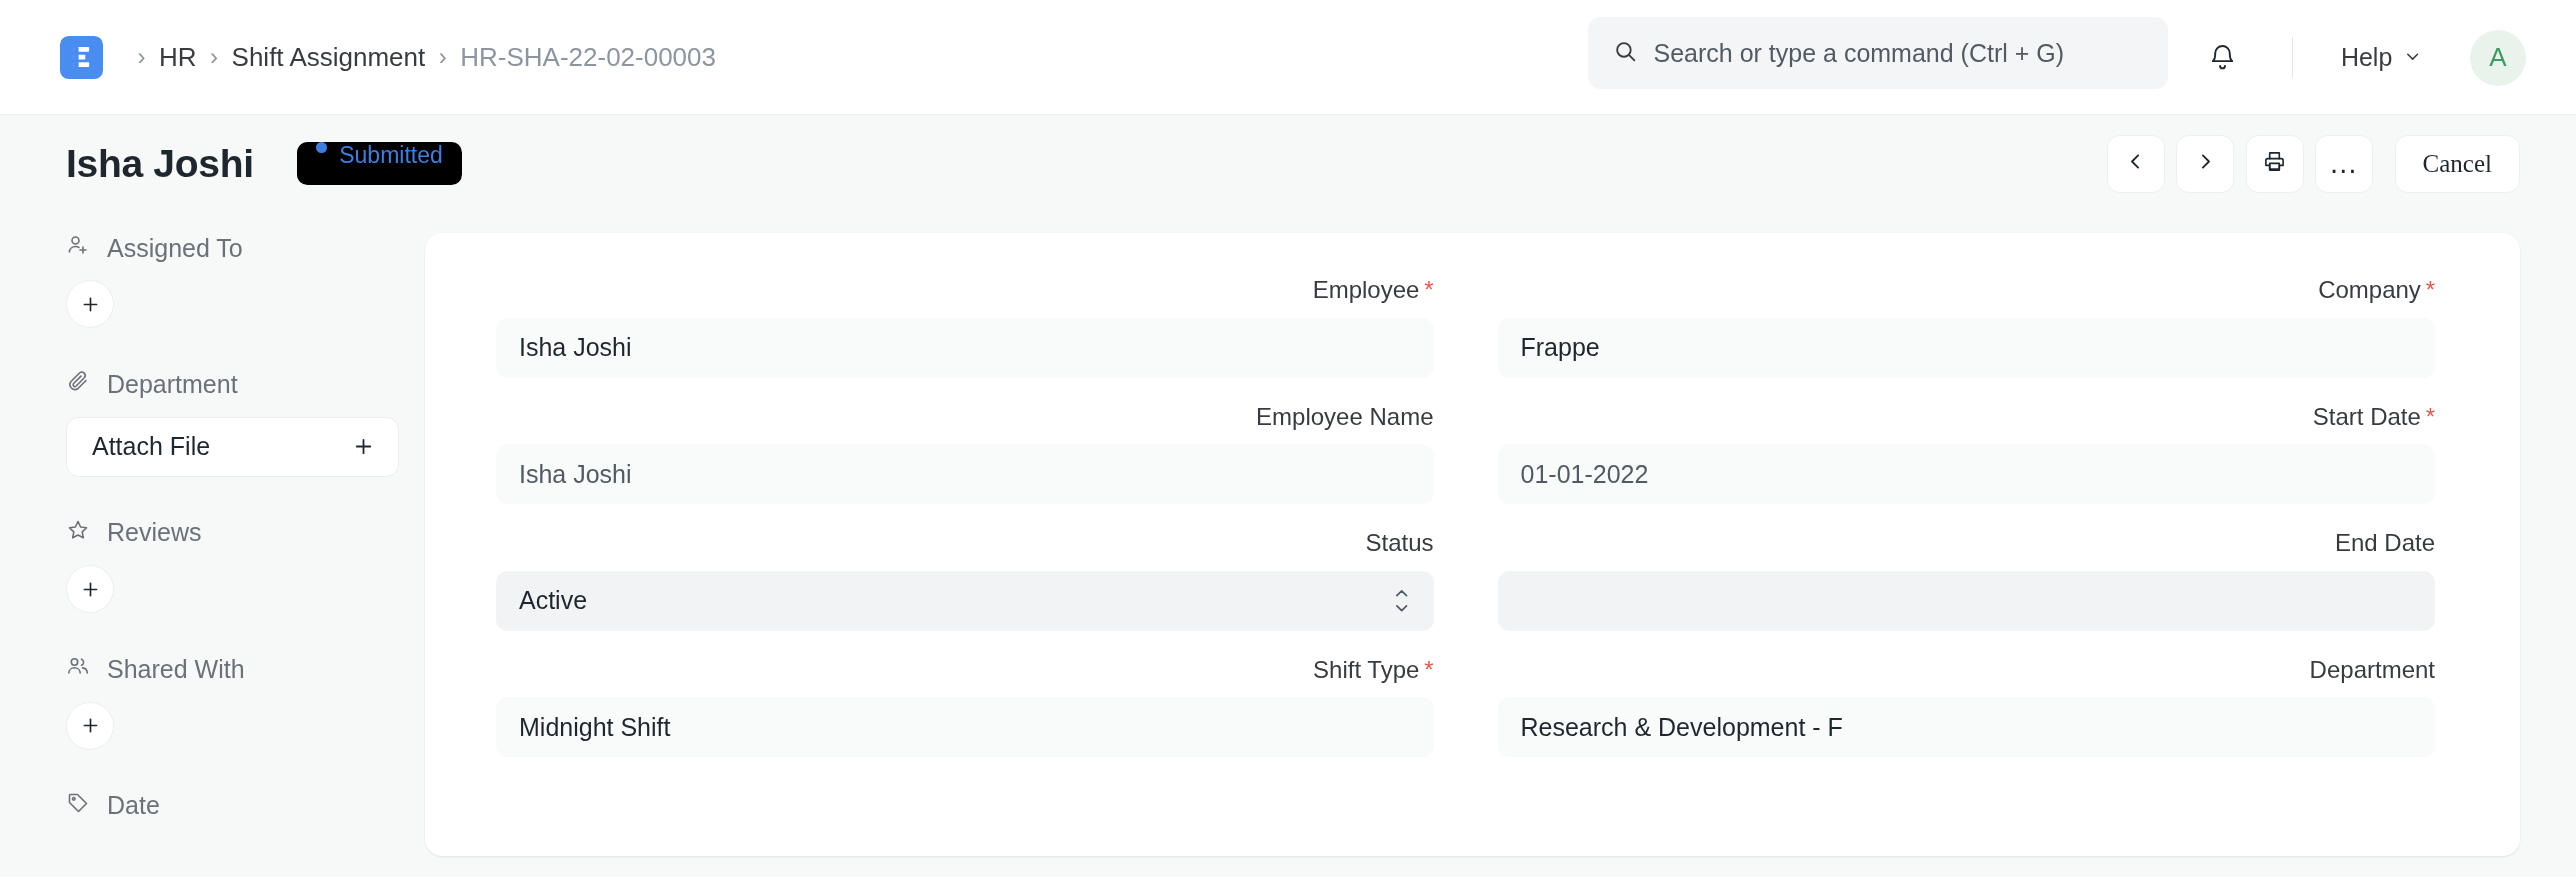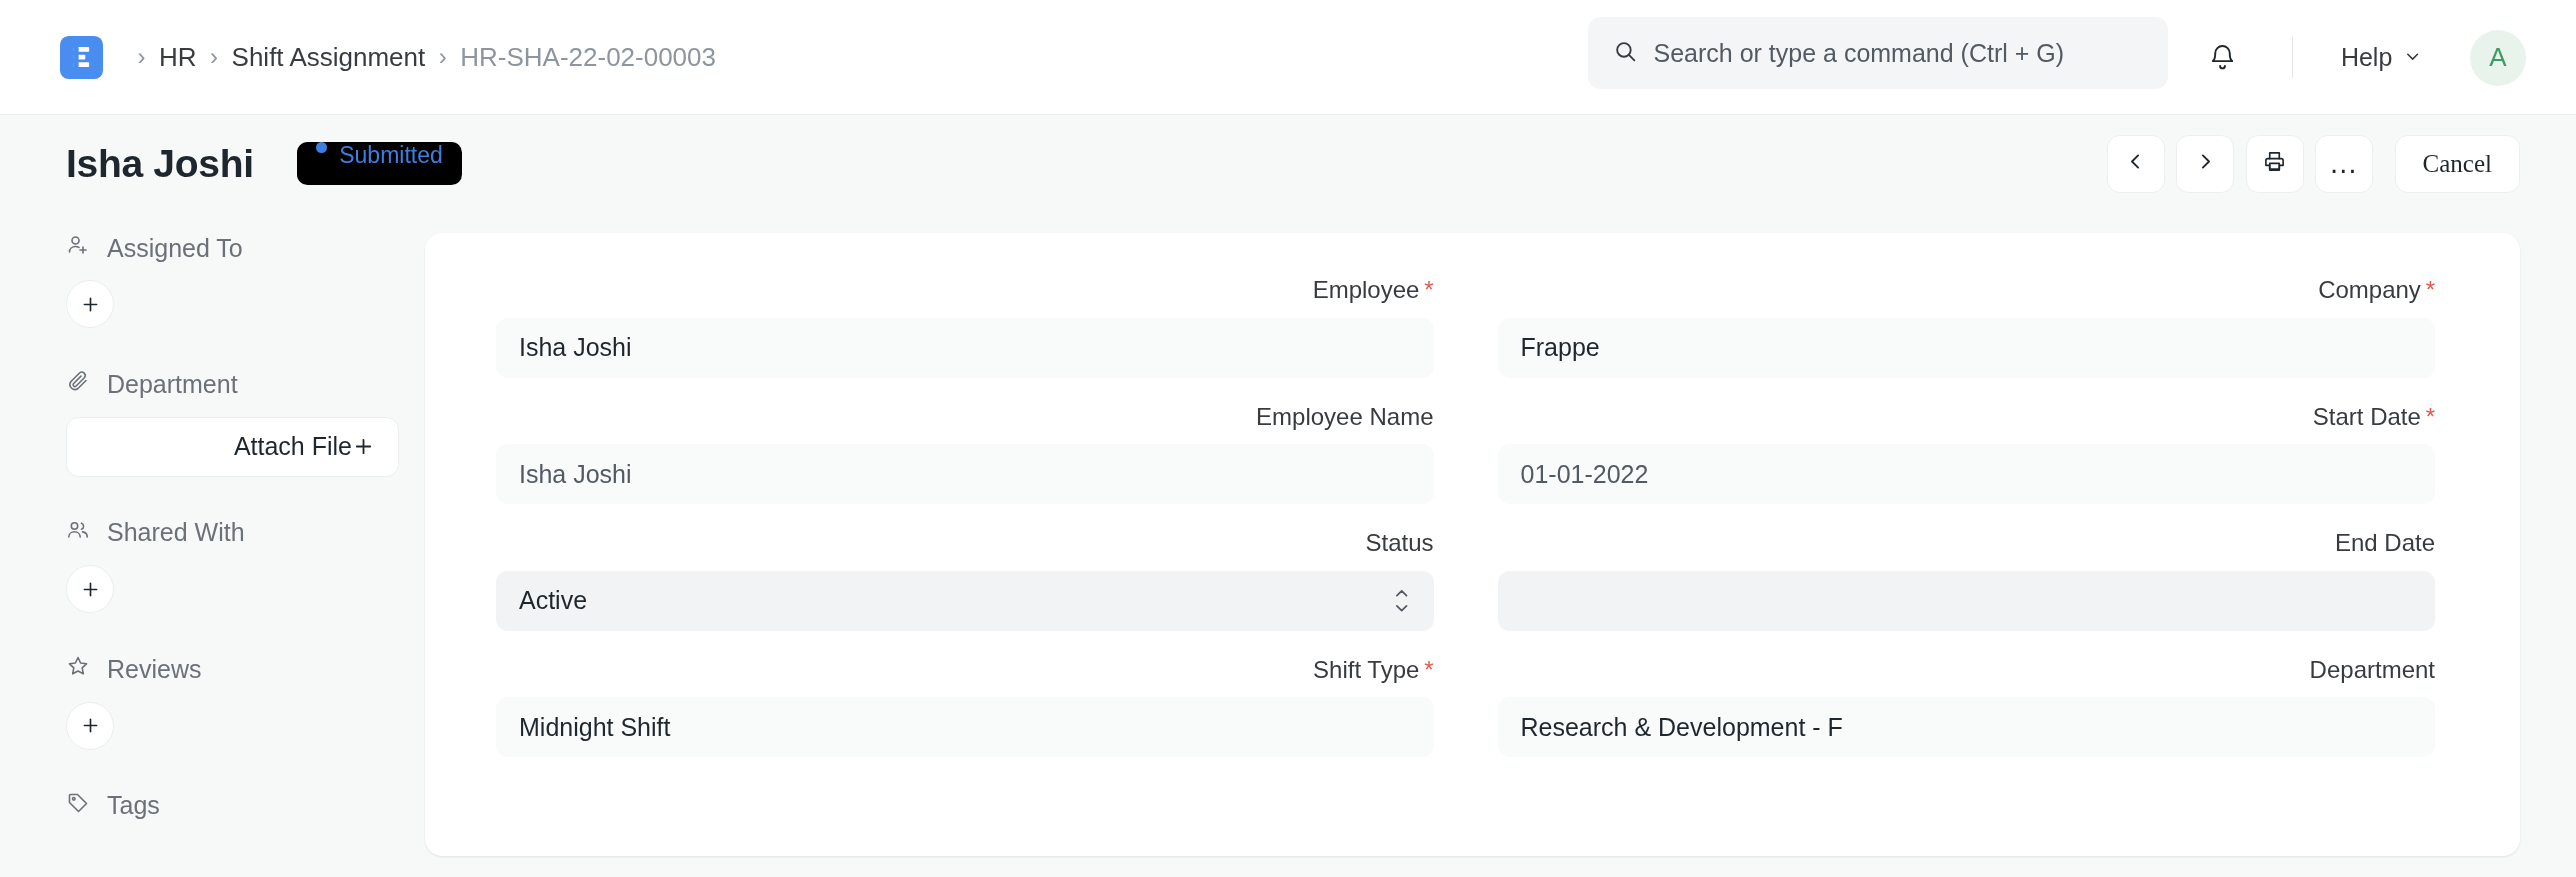--- a/index.html
+++ b/index.html
@@ -158,21 +158,21 @@
     background: #ffffff; border: 1px solid #ebeef0;
     display: flex; align-items: center; justify-content: center;
     color: #383c41; font-size: 29px; cursor: pointer;
     margin-bottom: 41px;
     line-height: 0;
   }
   .attach-btn {
     width: 333px; height: 60px;
     background: #ffffff; border: 1px solid #ebeef0;
     border-radius: 12.6px;
-    display: flex; align-items: center; justify-content: flex-end;
+    display: flex; align-items: center; justify-content: space-between;
     padding: 0 23px 0 25px;
     font-size: 25px; color: #1f272e;
     cursor: pointer;
     margin-bottom: 41px;
   }
   .attach-btn .plus { font-size: 31px; color: #1f272e; line-height: 0; }
 
   
   .card {
     flex: 1 1 auto;
@@ -351,62 +351,62 @@
               <line x1="5" y1="12" x2="19" y2="12"></line>
           </svg>
         </span>
       </div>
     </div>
 
     <div class="side-section">
       <div class="side-head">
         <span>
           <svg width="24" height="24" viewBox="0 0 24 24" fill="none" stroke="#6b7178" stroke-width="1.6" stroke-linecap="round" stroke-linejoin="round">
+            <polygon points="12 3.5 14.6 9 20.5 9.8 16.2 13.9 17.3 19.8 12 17 6.7 19.8 7.8 13.9 3.5 9.8 9.4 9"></polygon>
+          </svg>
+        </span>
+        <span>Reviews</span>
+      </div>
+      <div class="circle-add">
+        <svg width="21" height="21" viewBox="0 0 24 24" fill="none" stroke="#1f272e" stroke-width="1.9" stroke-linecap="round">
+          <line x1="12" y1="5" x2="12" y2="19"></line>
+            <line x1="5" y1="12" x2="19" y2="12"></line>
+        </svg>
+      </div>
+    </div>
+
+    <div class="side-section">
+      <div class="side-head">
+        <span>
+          <svg width="24" height="24" viewBox="0 0 24 24" fill="none" stroke="#6b7178" stroke-width="1.6" stroke-linecap="round" stroke-linejoin="round">
             <circle cx="8.5" cy="8" r="3.2"></circle>
             <path d="M2.8 19c0-3.1 2.6-5.2 5.7-5.2s5.7 2.1 5.7 5.2"></path>
             <path d="M15.5 5.2a3.2 3.2 0 0 1 0 6"></path>
             <path d="M16.5 13.9c2.6.3 4.7 2.3 4.7 5.1"></path>
           </svg>
         </span>
         <span>Shared With</span>
-      </div>
-      <div class="circle-add">
-        <svg width="21" height="21" viewBox="0 0 24 24" fill="none" stroke="#1f272e" stroke-width="1.9" stroke-linecap="round">
-          <line x1="12" y1="5" x2="12" y2="19"></line>
-            <line x1="5" y1="12" x2="19" y2="12"></line>
-        </svg>
-      </div>
-    </div>
-
-    <div class="side-section">
-      <div class="side-head">
-        <span>
-          <svg width="24" height="24" viewBox="0 0 24 24" fill="none" stroke="#6b7178" stroke-width="1.6" stroke-linecap="round" stroke-linejoin="round">
-            <polygon points="12 3.5 14.6 9 20.5 9.8 16.2 13.9 17.3 19.8 12 17 6.7 19.8 7.8 13.9 3.5 9.8 9.4 9"></polygon>
-          </svg>
-        </span>
-        <span>Reviews</span>
       </div>
       <div class="circle-add">
         <svg width="21" height="21" viewBox="0 0 24 24" fill="none" stroke="#1f272e" stroke-width="1.9" stroke-linecap="round">
           <line x1="12" y1="5" x2="12" y2="19"></line>
             <line x1="5" y1="12" x2="19" y2="12"></line>
         </svg>
       </div>
     </div>
 
     <div class="side-section">
       <div class="side-head">
         <span>
           <svg width="24" height="24" viewBox="0 0 24 24" fill="none" stroke="#6b7178" stroke-width="1.6" stroke-linecap="round" stroke-linejoin="round">
             <path d="M3.5 11.5V4.5a1 1 0 0 1 1-1h7l9 9-8 8-9-9z"></path>
             <circle cx="7.8" cy="7.8" r="1.3"></circle>
           </svg>
         </span>
-        <span>Tags</span>
+        <span>Date</span>
       </div>
     </div>
   </div>
 
   <div class="card">
 
     <div class="col">
 
       <div class="field">
         <label class="field-label">

